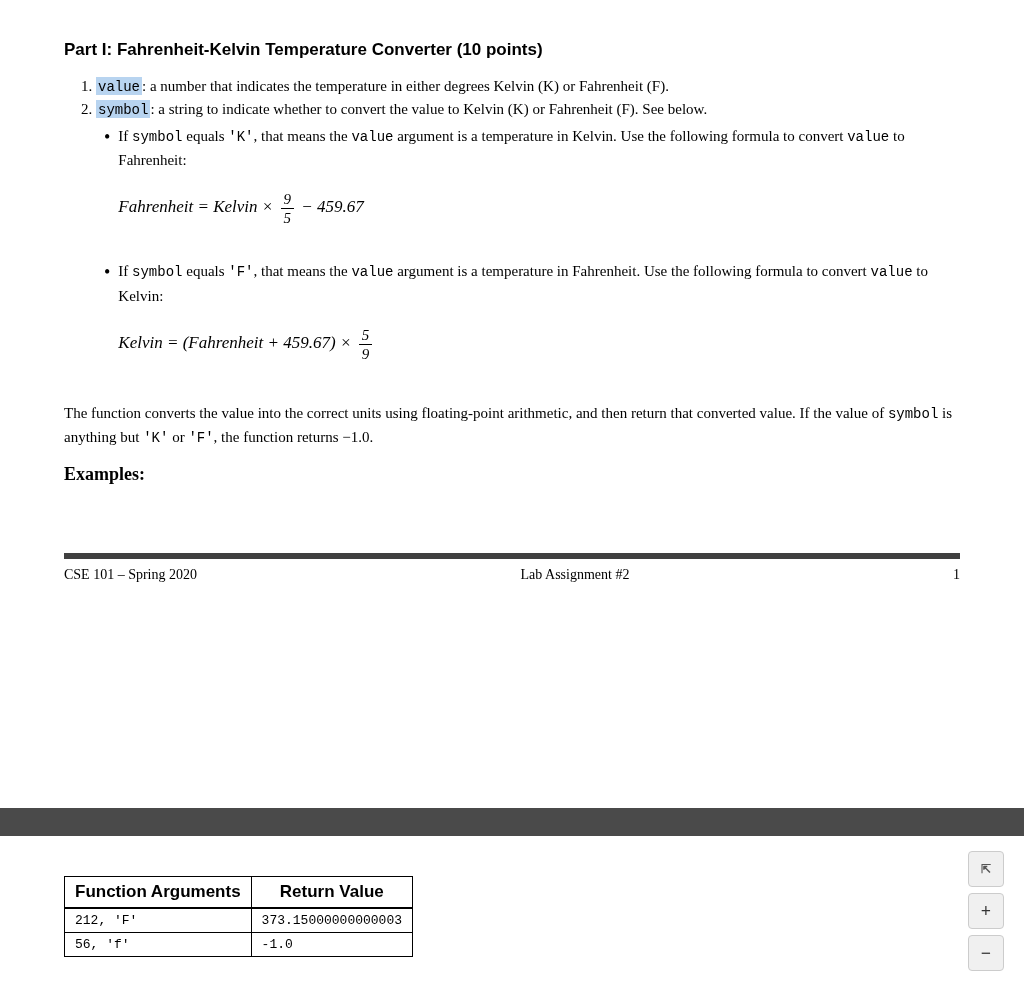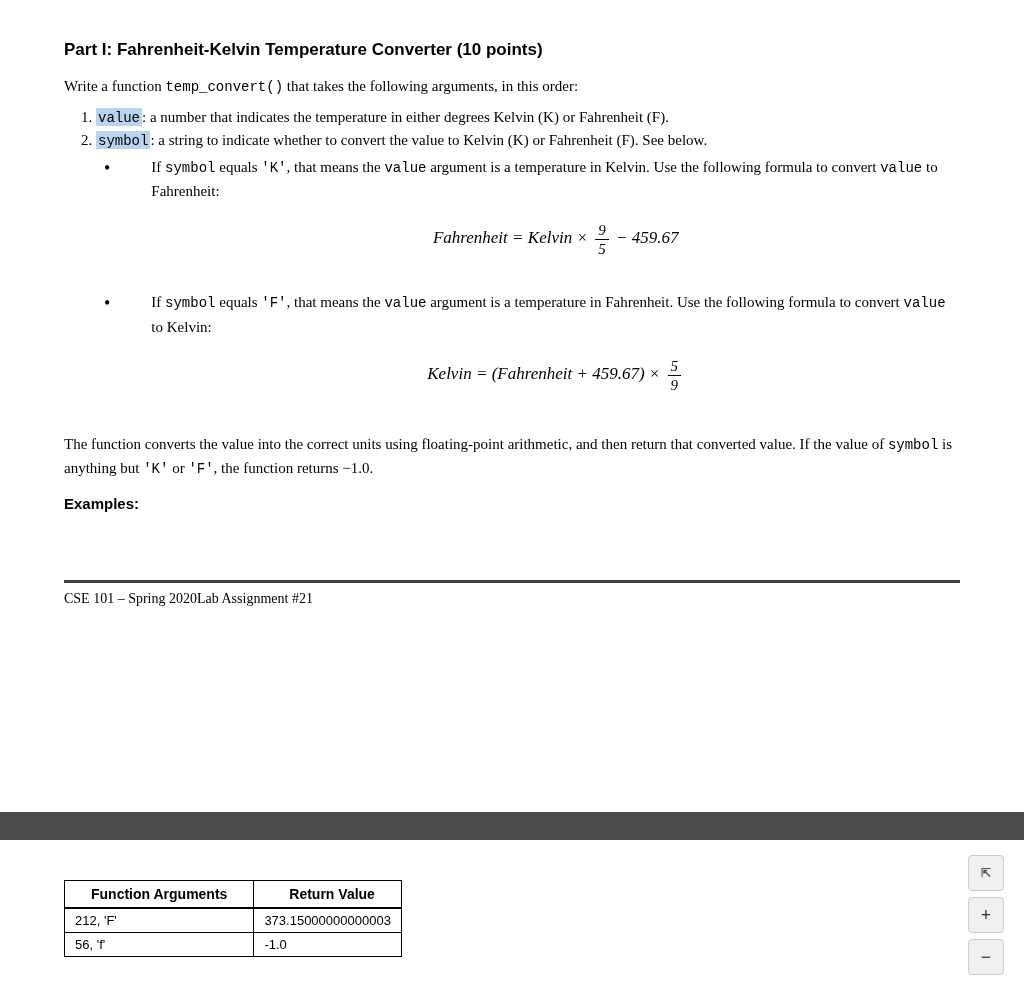--- a/index.html
+++ b/index.html
@@ -71,26 +71,25 @@
     .bullet-dot {
       margin-right: 8px;
       margin-top: 2px;
       font-size: 18px;
       line-height: 1.3;
     }
 
     .bullet-text {
       flex: 1;
       line-height: 1.6;
-      margin-left: 33px;
     }
 
     
     .formula-container {
-      text-align: center;
+      text-align: left;
       margin: 18px 0 22px 0;
       font-style: italic;
       font-size: 17px;
       font-family: Liberation Serif, serif;
     }
 
     .formula-fraction {
       display: inline-flex;
       flex-direction: column;
       align-items: center;
@@ -111,31 +110,32 @@
       line-height: 1.2;
     }
 
     .summary-text {
       line-height: 1.6;
       margin-bottom: 14px;
       font-size: 15px;
     }
 
     .examples-label {
-      font-family: Liberation Sans, sans-serif;
+      font-family: Liberation Serif, serif;
       font-weight: bold;
-      font-size: 15px;
+      font-size: 18px;
       margin-bottom: 8px;
     }
 
     
     .page-footer {
-      border-top: 3px solid #404040;
+      border-top: 6px solid #404040;
       padding: 8px 0 6px 0;
       display: flex;
+      justify-content: space-between;
       align-items: center;
       margin-top: auto;
     }
 
     .footer-left, .footer-center, .footer-right {
       font-family: "Times New Roman", Times, serif;
       font-size: 14px;
     }
 
     .footer-center {
@@ -188,50 +188,47 @@
 
     
     .examples-table {
       border-collapse: collapse;
       margin-top: 10px;
     }
 
     .examples-table th {
       font-family: Arial, sans-serif;
       font-weight: bold;
-      font-size: 14px;
+      font-size: 17px;
       border: 1px solid #000;
-      padding: 5px 26px;
+      padding: 5px 10px;
       background: #fff;
-      text-align: right;
+      text-align: center;
     }
 
     .examples-table td {
-      font-family: Liberation Sans, sans-serif;
+      font-family: Liberation Mono, monospace;
       font-size: 13px;
       border: 1px solid #000;
       padding: 4px 10px;
       background: #fff;
     }
 
     .examples-table tr:first-child th {
       border-bottom: 2px solid #000;
     }
   </style>
 </head>
 <body>
 
 <div class="page-container">
 
   <div class="page-one">
     <h1 class="part-title">Part I: Fahrenheit-Kelvin Temperature Converter (10 points)</h1>
 
-    <p class="intro-text">
-      <span>Write a function </span><code>temp_convert()</code><span> that takes the following arguments, in this order:</span>
-    </p>
 
     <ol class="args-list">
       <li>
         <span class="highlight-blue"><code>value</code></span><span>: a number that indicates the temperature in either degrees Kelvin (K) or Fahrenheit (F).</span>
       </li>
       <li>
         <span class="highlight-blue"><code>symbol</code></span><span>: a string to indicate whether to convert the value to Kelvin (K) or Fahrenheit (F). See below.</span>
       </li>
     </ol>
 

